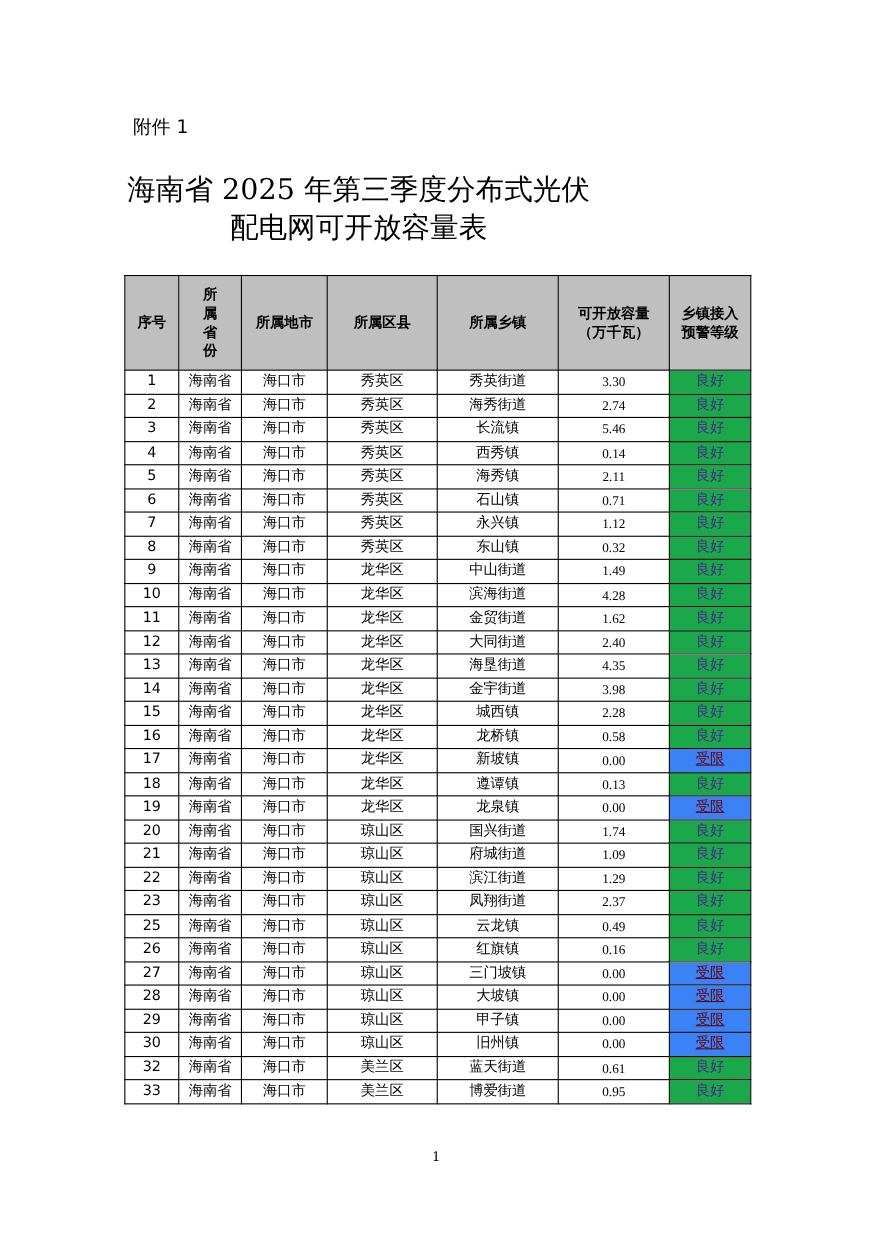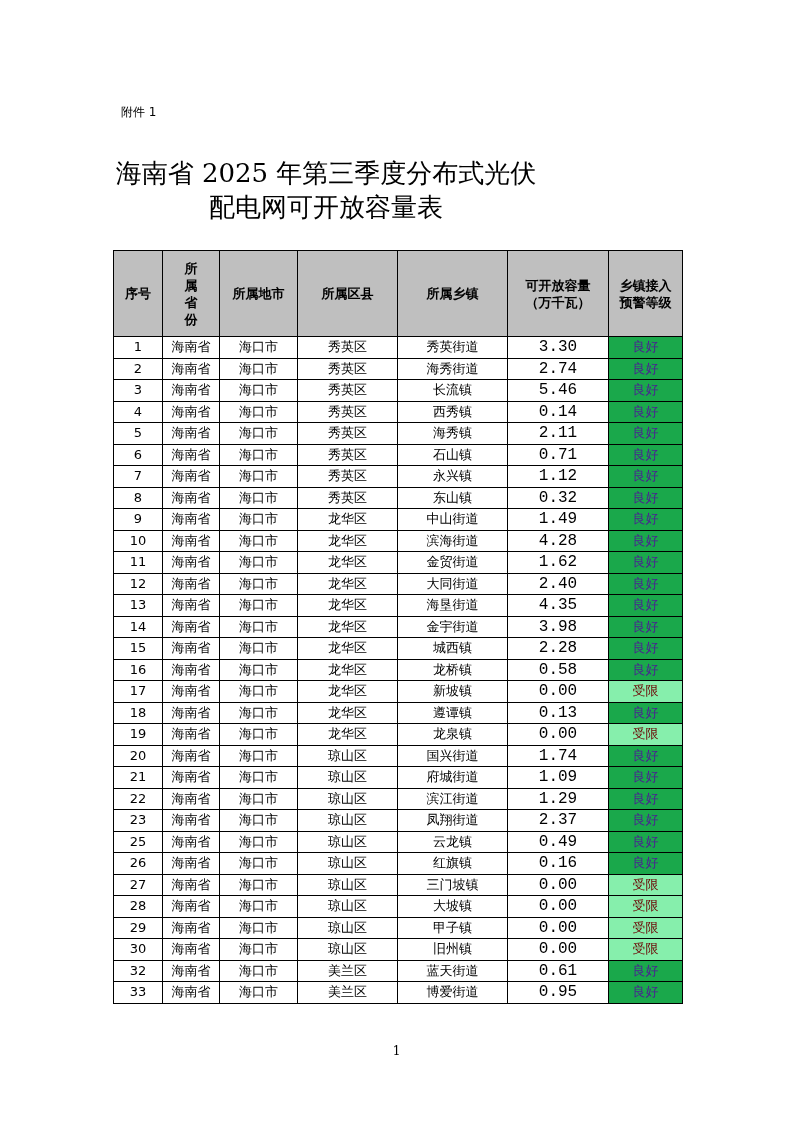--- a/index.html
+++ b/index.html
@@ -1,27 +1,27 @@
 <!DOCTYPE html>
 <html><head>
 <meta charset="utf-8">
 <style>
   html, body { margin:0; padding:0; background:#ffffff; }
   body { width:793px; height:1122px; position:relative; overflow:hidden; font-family:"DejaVu Sans", sans-serif; color:#000; }
-  .attach { position:absolute; left:121px; top:104px; font-size:12px; font-family:"DejaVu Sans", sans-serif; }
+  .attach { position:absolute; left:121px; top:104px; font-size:17px; font-family:"DejaVu Sans", sans-serif; }
   .title { position:absolute; left:0; width:652px; text-align:center; font-family:"DejaVu Serif", serif; font-size:26px; line-height:34px; }
   .title.l1 { top:156px; }
   .title.l2 { top:190px; }
   table { position:absolute; left:113px; top:250px; border-collapse:collapse; table-layout:fixed; width:570px; }
   td, th { border:1px solid #000; text-align:center; padding:0; font-size:13px; font-weight:normal; overflow:hidden; white-space:nowrap; }
   th { background:#bfbfbf; font-weight:bold; font-size:13px; line-height:17px; height:61px; white-space:normal; }
   td { height:20.5px; line-height:20px; }
-  td.num { font-family:Liberation Mono, monospace; font-size:16px;margin-top:16px; }
+  td.num { font-family:Liberation Serif, serif; font-size:12px;margin-top:16px; }
   td.good { background:#1aa84b; color:#4c1d95; }
-  td.bad { background:#86efac; color:#6b0000; }
+  td.bad { background:#3b82f6; color:#6b0000;text-decoration:underline; }
   .pageno { position:absolute; left:0; width:793px; top:1044px; text-align:center; font-family:"DejaVu Serif", serif; font-size:12px; }
 </style>
 </head>
 <body>
 
 <div class="attach">附件 1</div>
 <div class="title l1">海南省 2025 年第三季度分布式光伏</div>
 <div class="title l2">配电网可开放容量表</div>
 
 <table>

